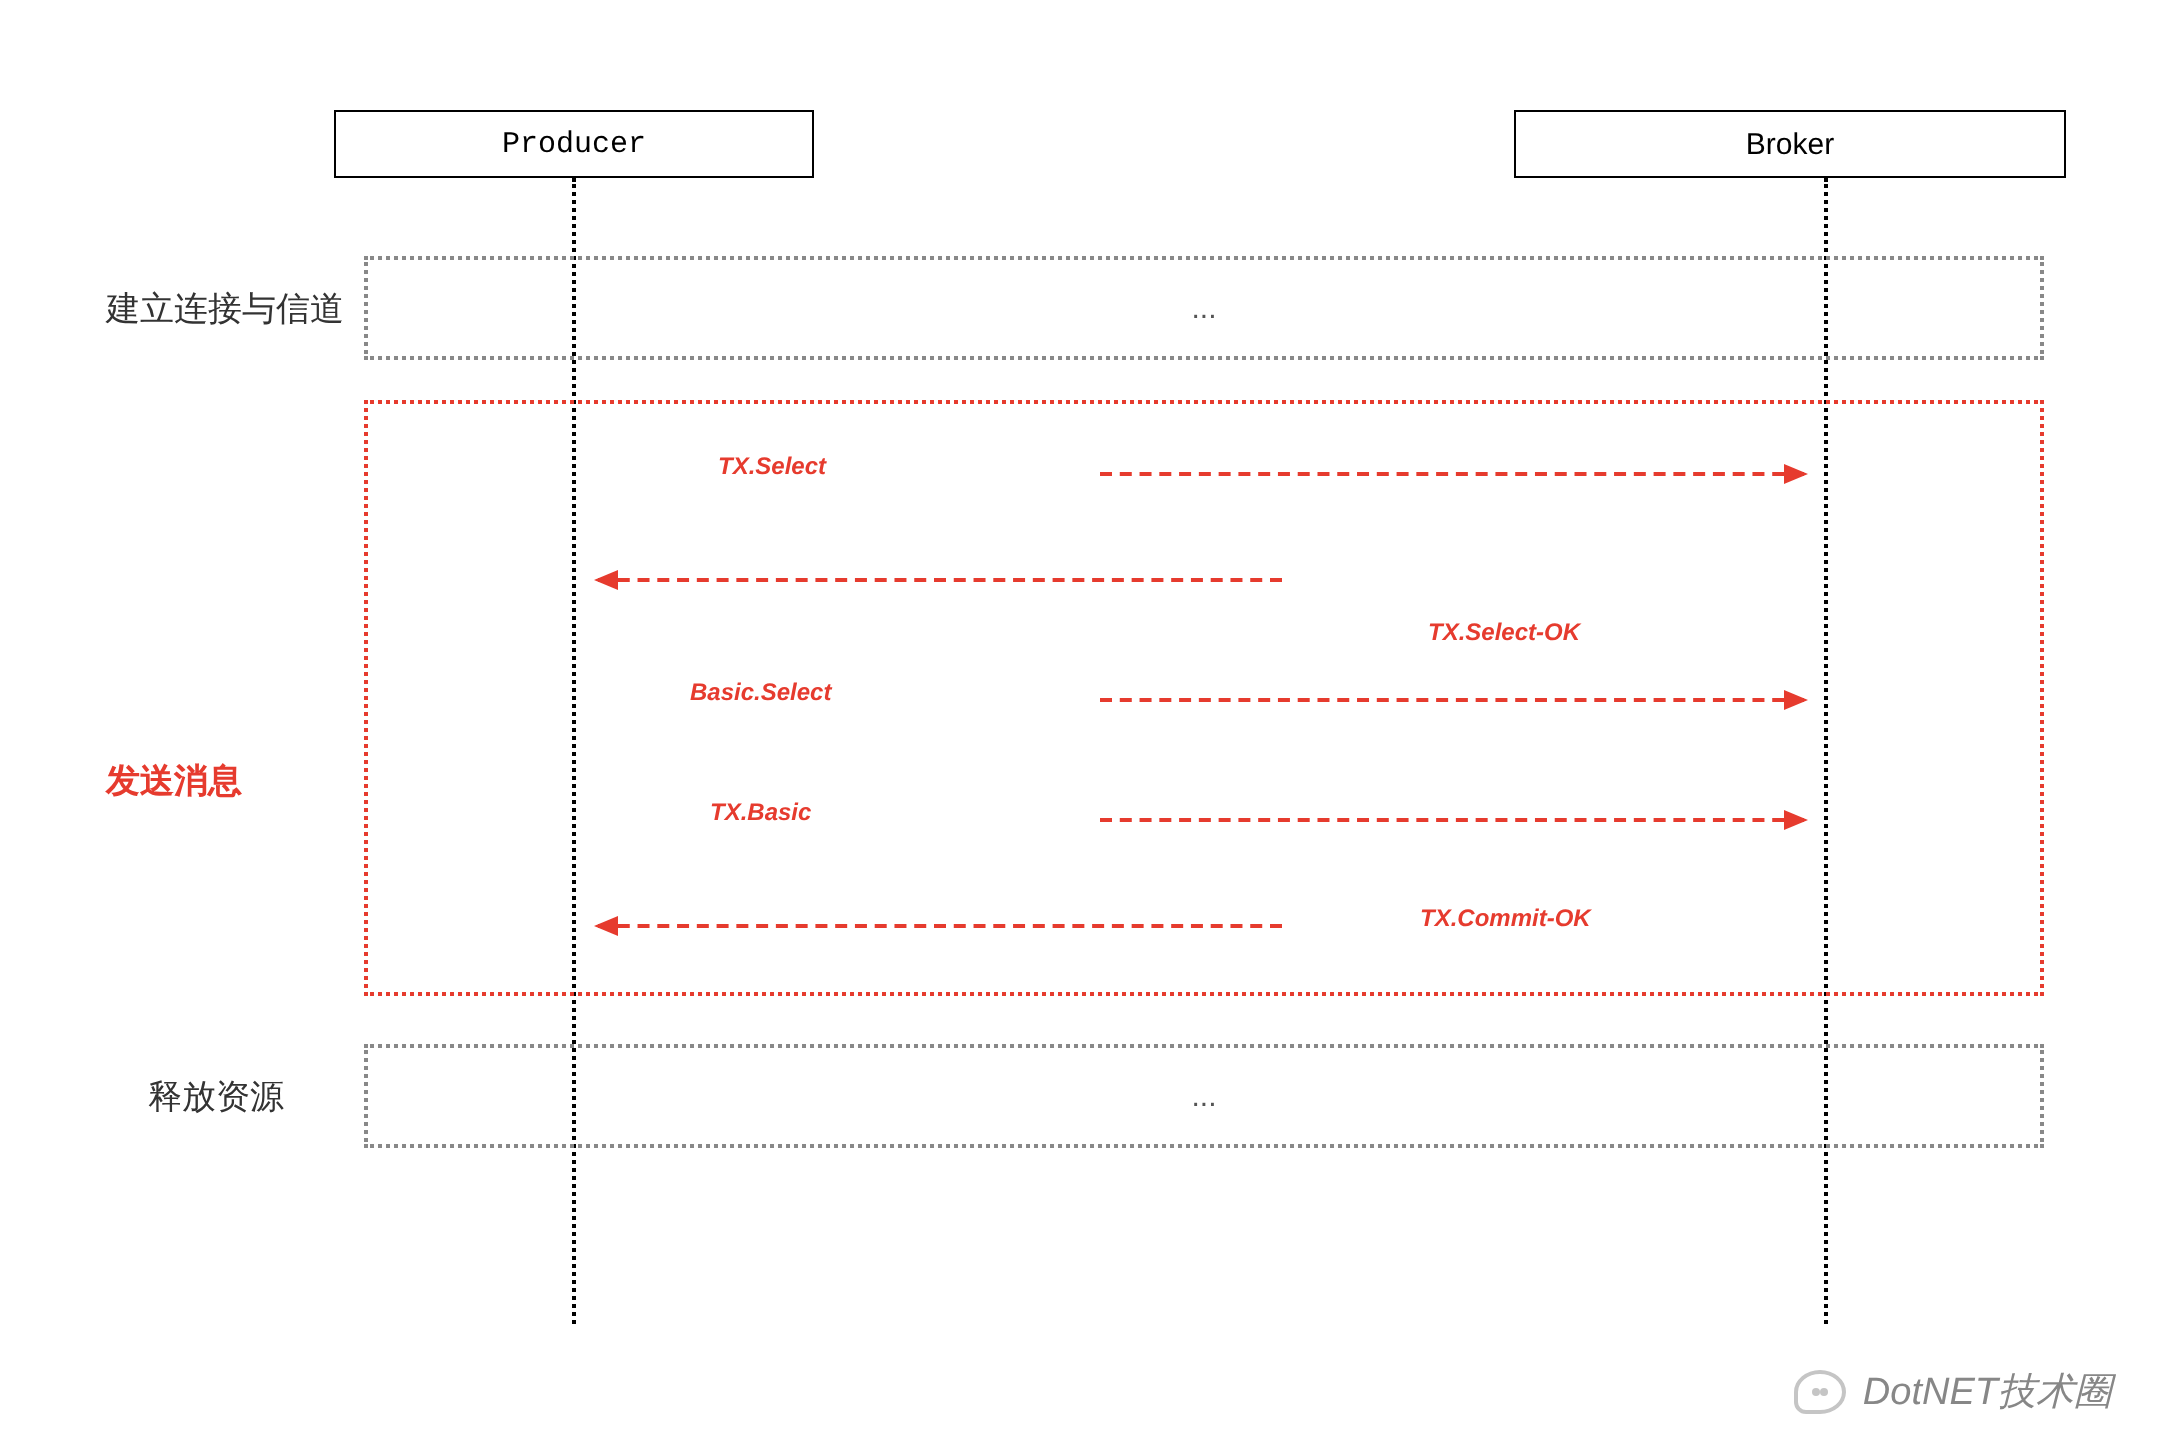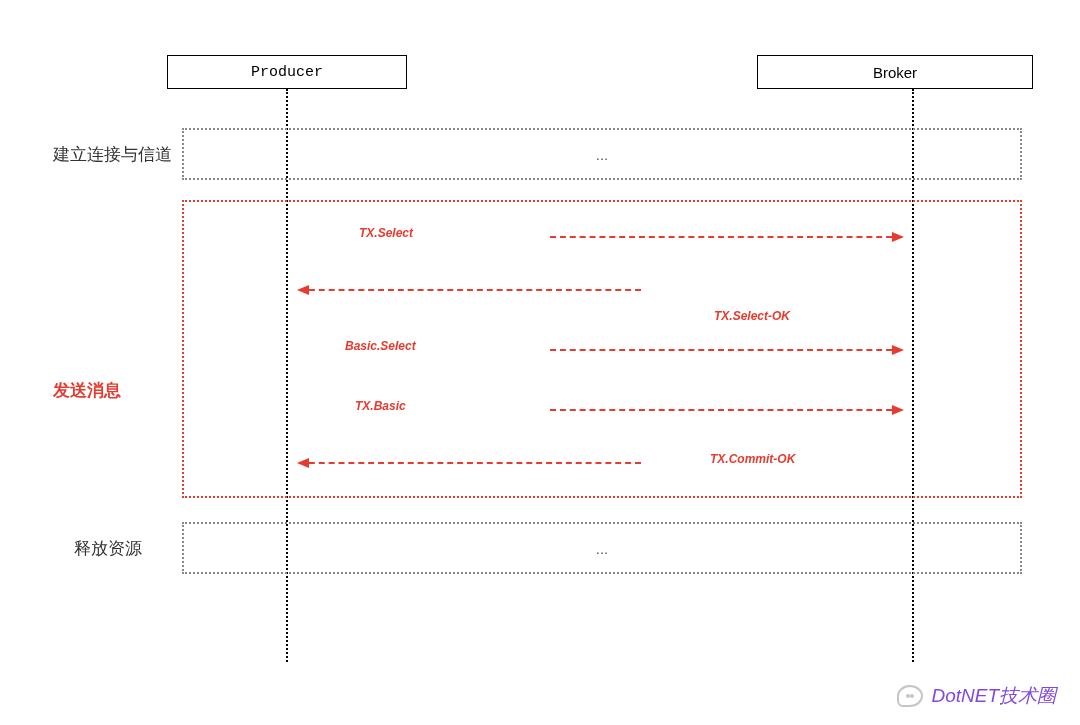--- a/index.html
+++ b/index.html
@@ -84,21 +84,21 @@
     left: -2px;
     border-right: 12px solid #e63b2e;
   }
   .watermark {
     position: absolute;
     right: 24px;
     bottom: 16px;
     display: flex;
     align-items: center;
     gap: 8px;
-    color: #6d28d9;
+    color: #737373;
     font-size: 19px;
     opacity: 0.85;
     font-style: italic;
   }
   .watermark .bubble {
     width: 26px;
     height: 22px;
     border: 2px solid #bbb;
     border-radius: 50% 50% 50% 6px;
     position: relative;

